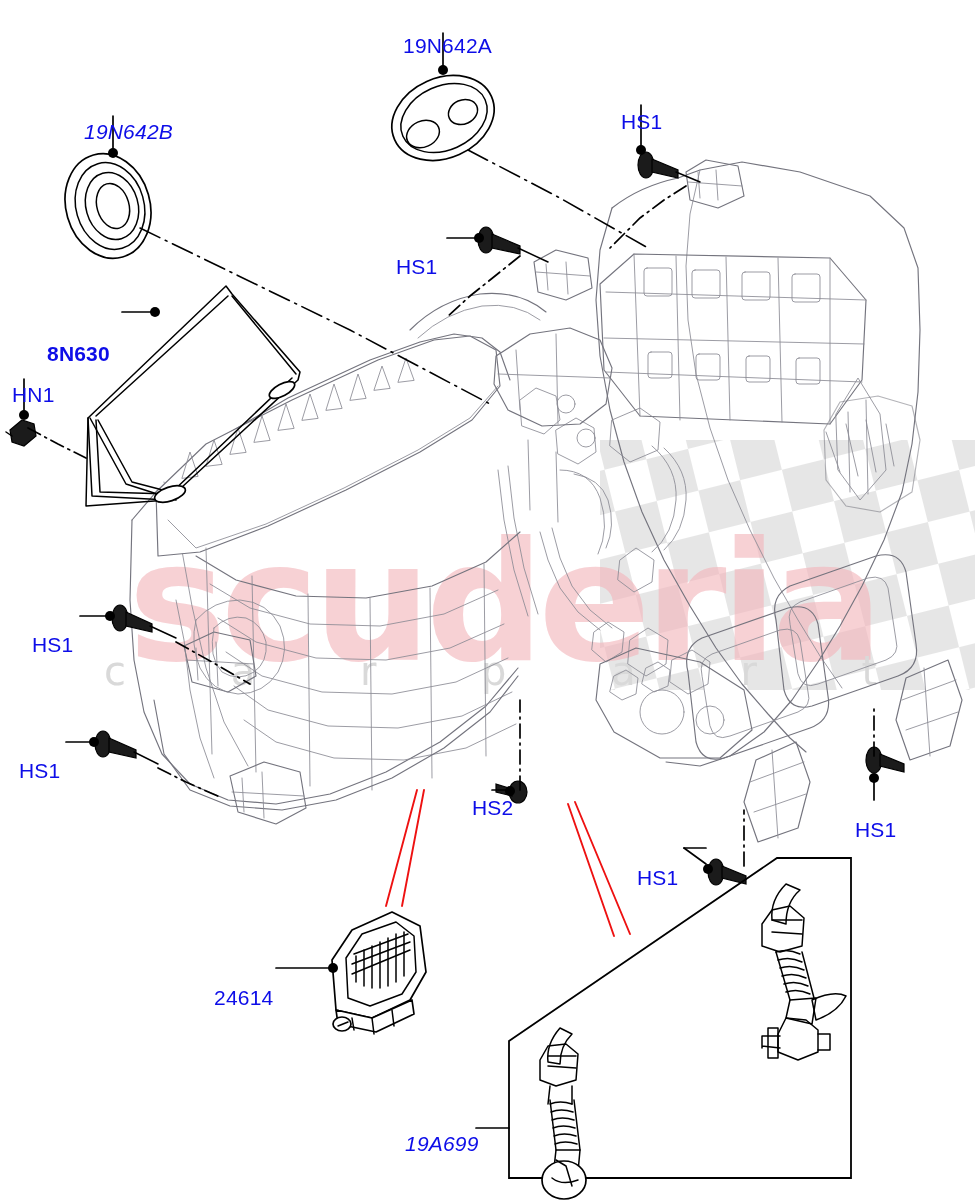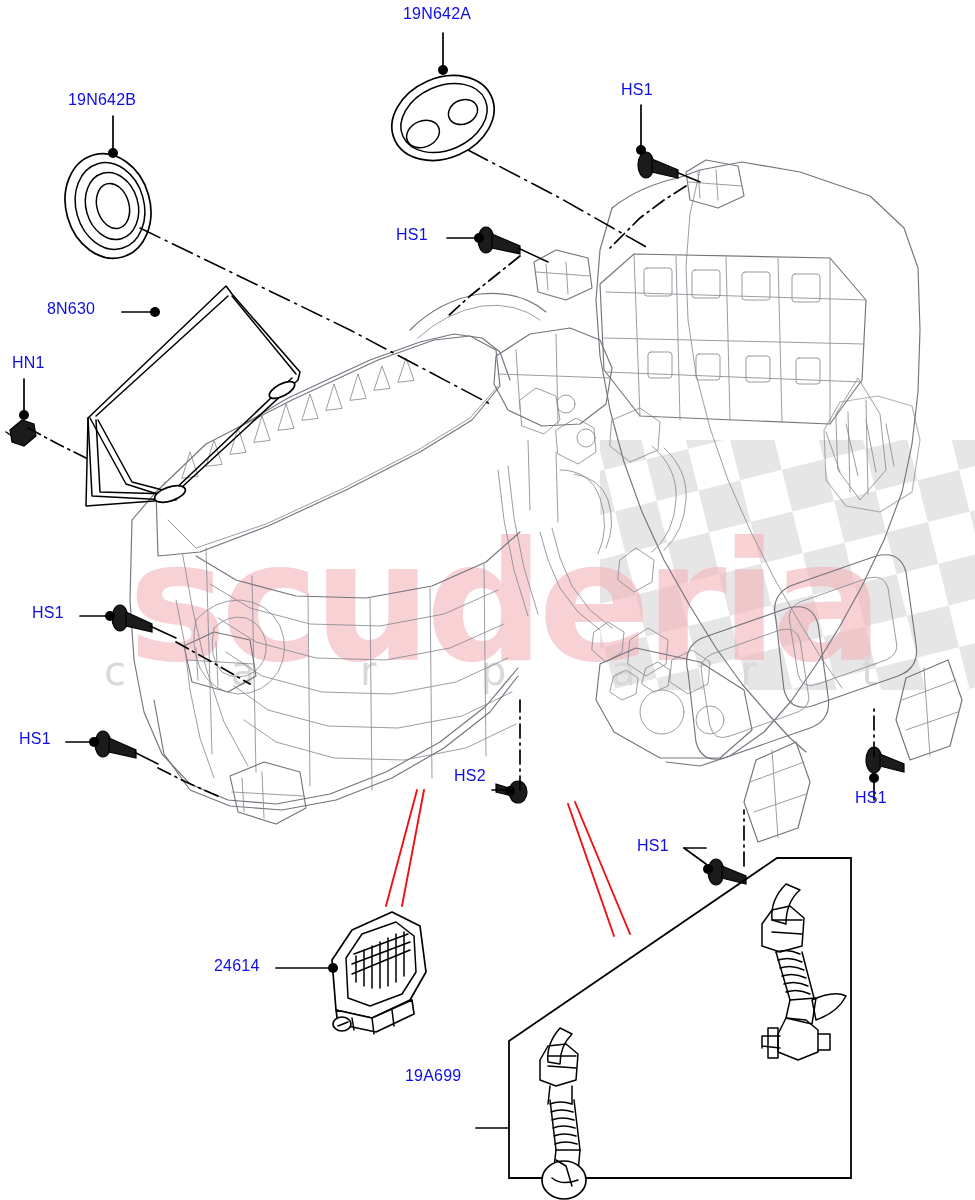--- a/index.html
+++ b/index.html
@@ -16,27 +16,28 @@
     overflow:hidden;
   }
   #art{
     position:absolute;
     left:0; top:0;
     width:975px; height:1200px;
   }
   .label{
     position:absolute;
     color:#0d0dE8;
-    font-size:16px;
+    font-size:21px;
     font-weight:400;
     letter-spacing:0.2px;
     white-space:nowrap;
     font-family:"Liberation Sans","DejaVu Sans",sans-serif;
     line-height:1;
     user-select:none;
+    margin-top:29px;
   }
   
   #wm-wrap{
     position:absolute;left:0;top:0;width:975px;height:1200px;
     pointer-events:none;overflow:hidden;
   }
   .wm-text{
     position:absolute;
     font-family:"DejaVu Sans","Liberation Sans",sans-serif;
     font-weight:700;
@@ -441,37 +442,37 @@
     <g>
       <path class="red" d="M417 790 L386 906"></path>
       <path class="red" d="M424 790 L402 906"></path>
       <path class="red" d="M568 804 L614 936"></path>
       <path class="red" d="M575 802 L630 934"></path>
     </g>
   </svg>
 
   <div class="label" style="left:403px; top:6px;">19N642A</div>
 
-  <div class="label" style="left:68px; top:92px;">19N642B</div>
+  <div class="label" style="left:84px; top:92px;font-style:italic;">19N642B</div>
 
   <div class="label" style="left:621px; top:82px;">HS1</div>
 
   <div class="label" style="left:396px; top:227px;">HS1</div>
 
-  <div class="label" style="left:47px; top:301px;">8N630</div>
+  <div class="label" style="left:47px; top:314px;font-weight:bold;">8N630</div>
 
   <div class="label" style="left:12px; top:355px;">HN1</div>
 
   <div class="label" style="left:32px; top:605px;">HS1</div>
 
   <div class="label" style="left:19px; top:731px;">HS1</div>
 
-  <div class="label" style="left:454px; top:768px;text-align:right;">HS2</div>
+  <div class="label" style="left:472px; top:768px;text-align:right;">HS2</div>
 
   <div class="label" style="left:855px; top:790px;">HS1</div>
 
   <div class="label" style="left:637px; top:838px;">HS1</div>
 
   <div class="label" style="left:214px; top:958px;">24614</div>
 
-  <div class="label" style="left:405px; top:1068px;">19A699</div>
+  <div class="label" style="left:405px; top:1104px;font-style:italic;">19A699</div>
 
 </div>
 
 </body></html>

